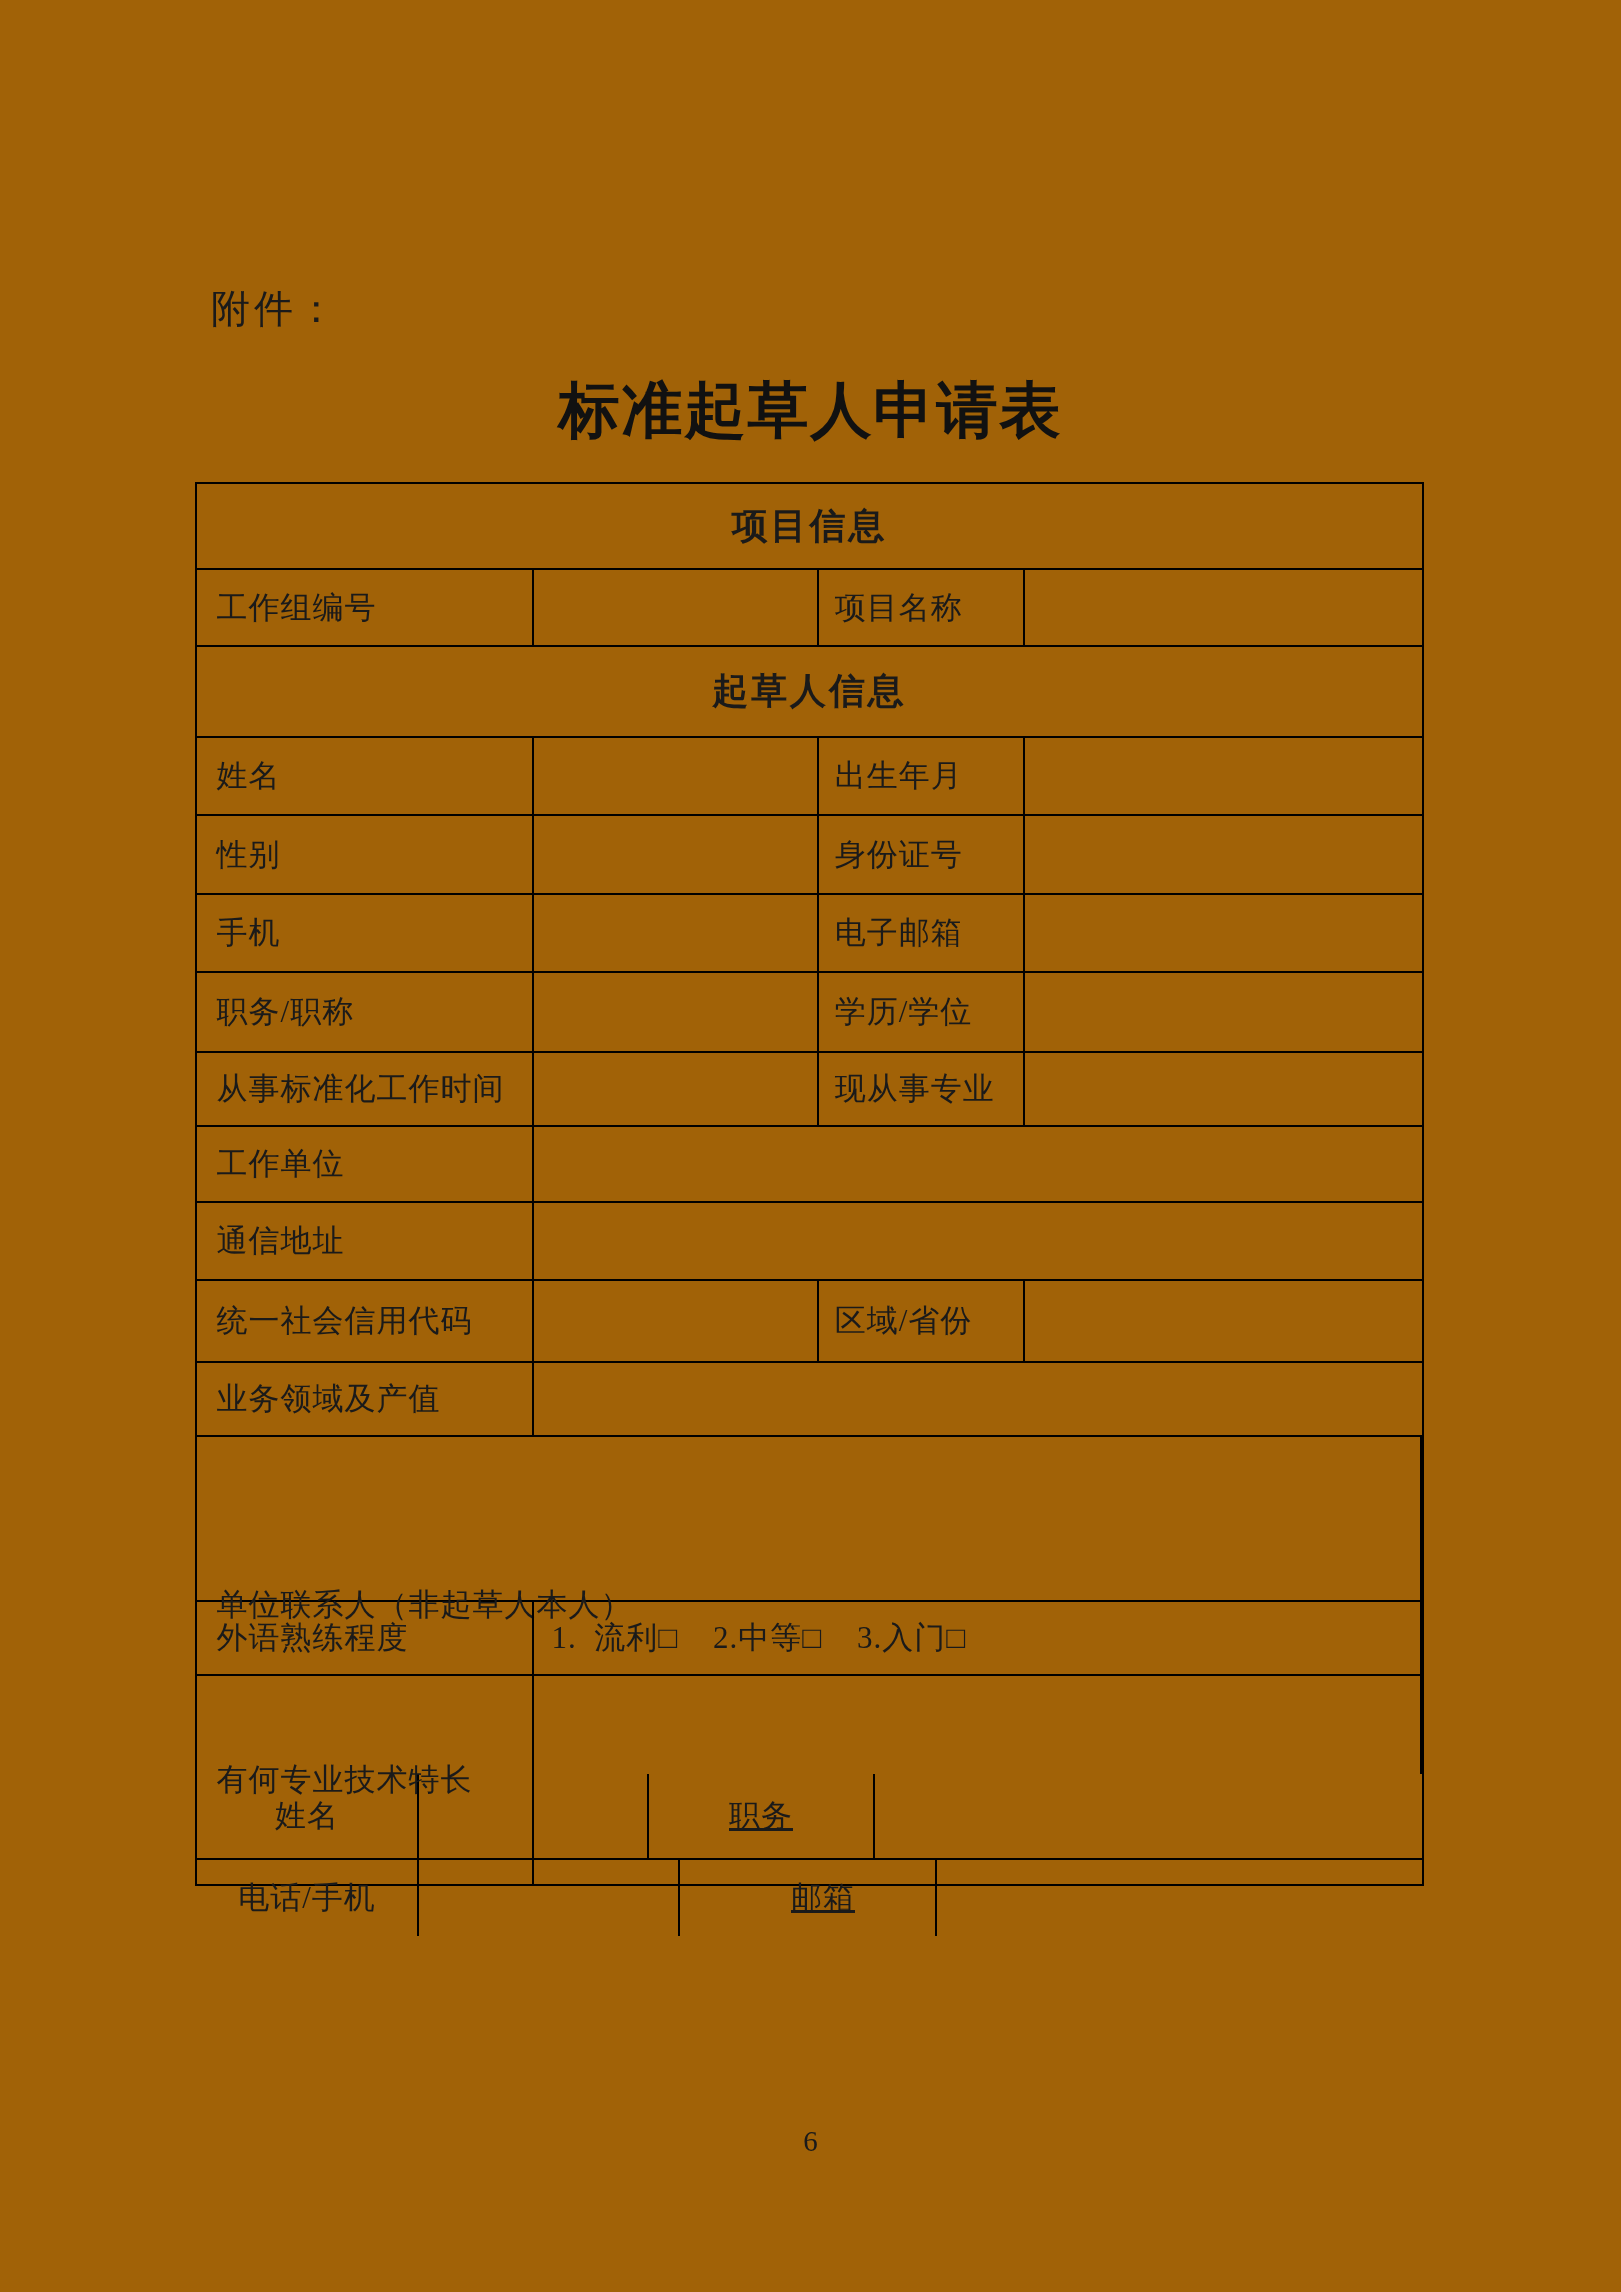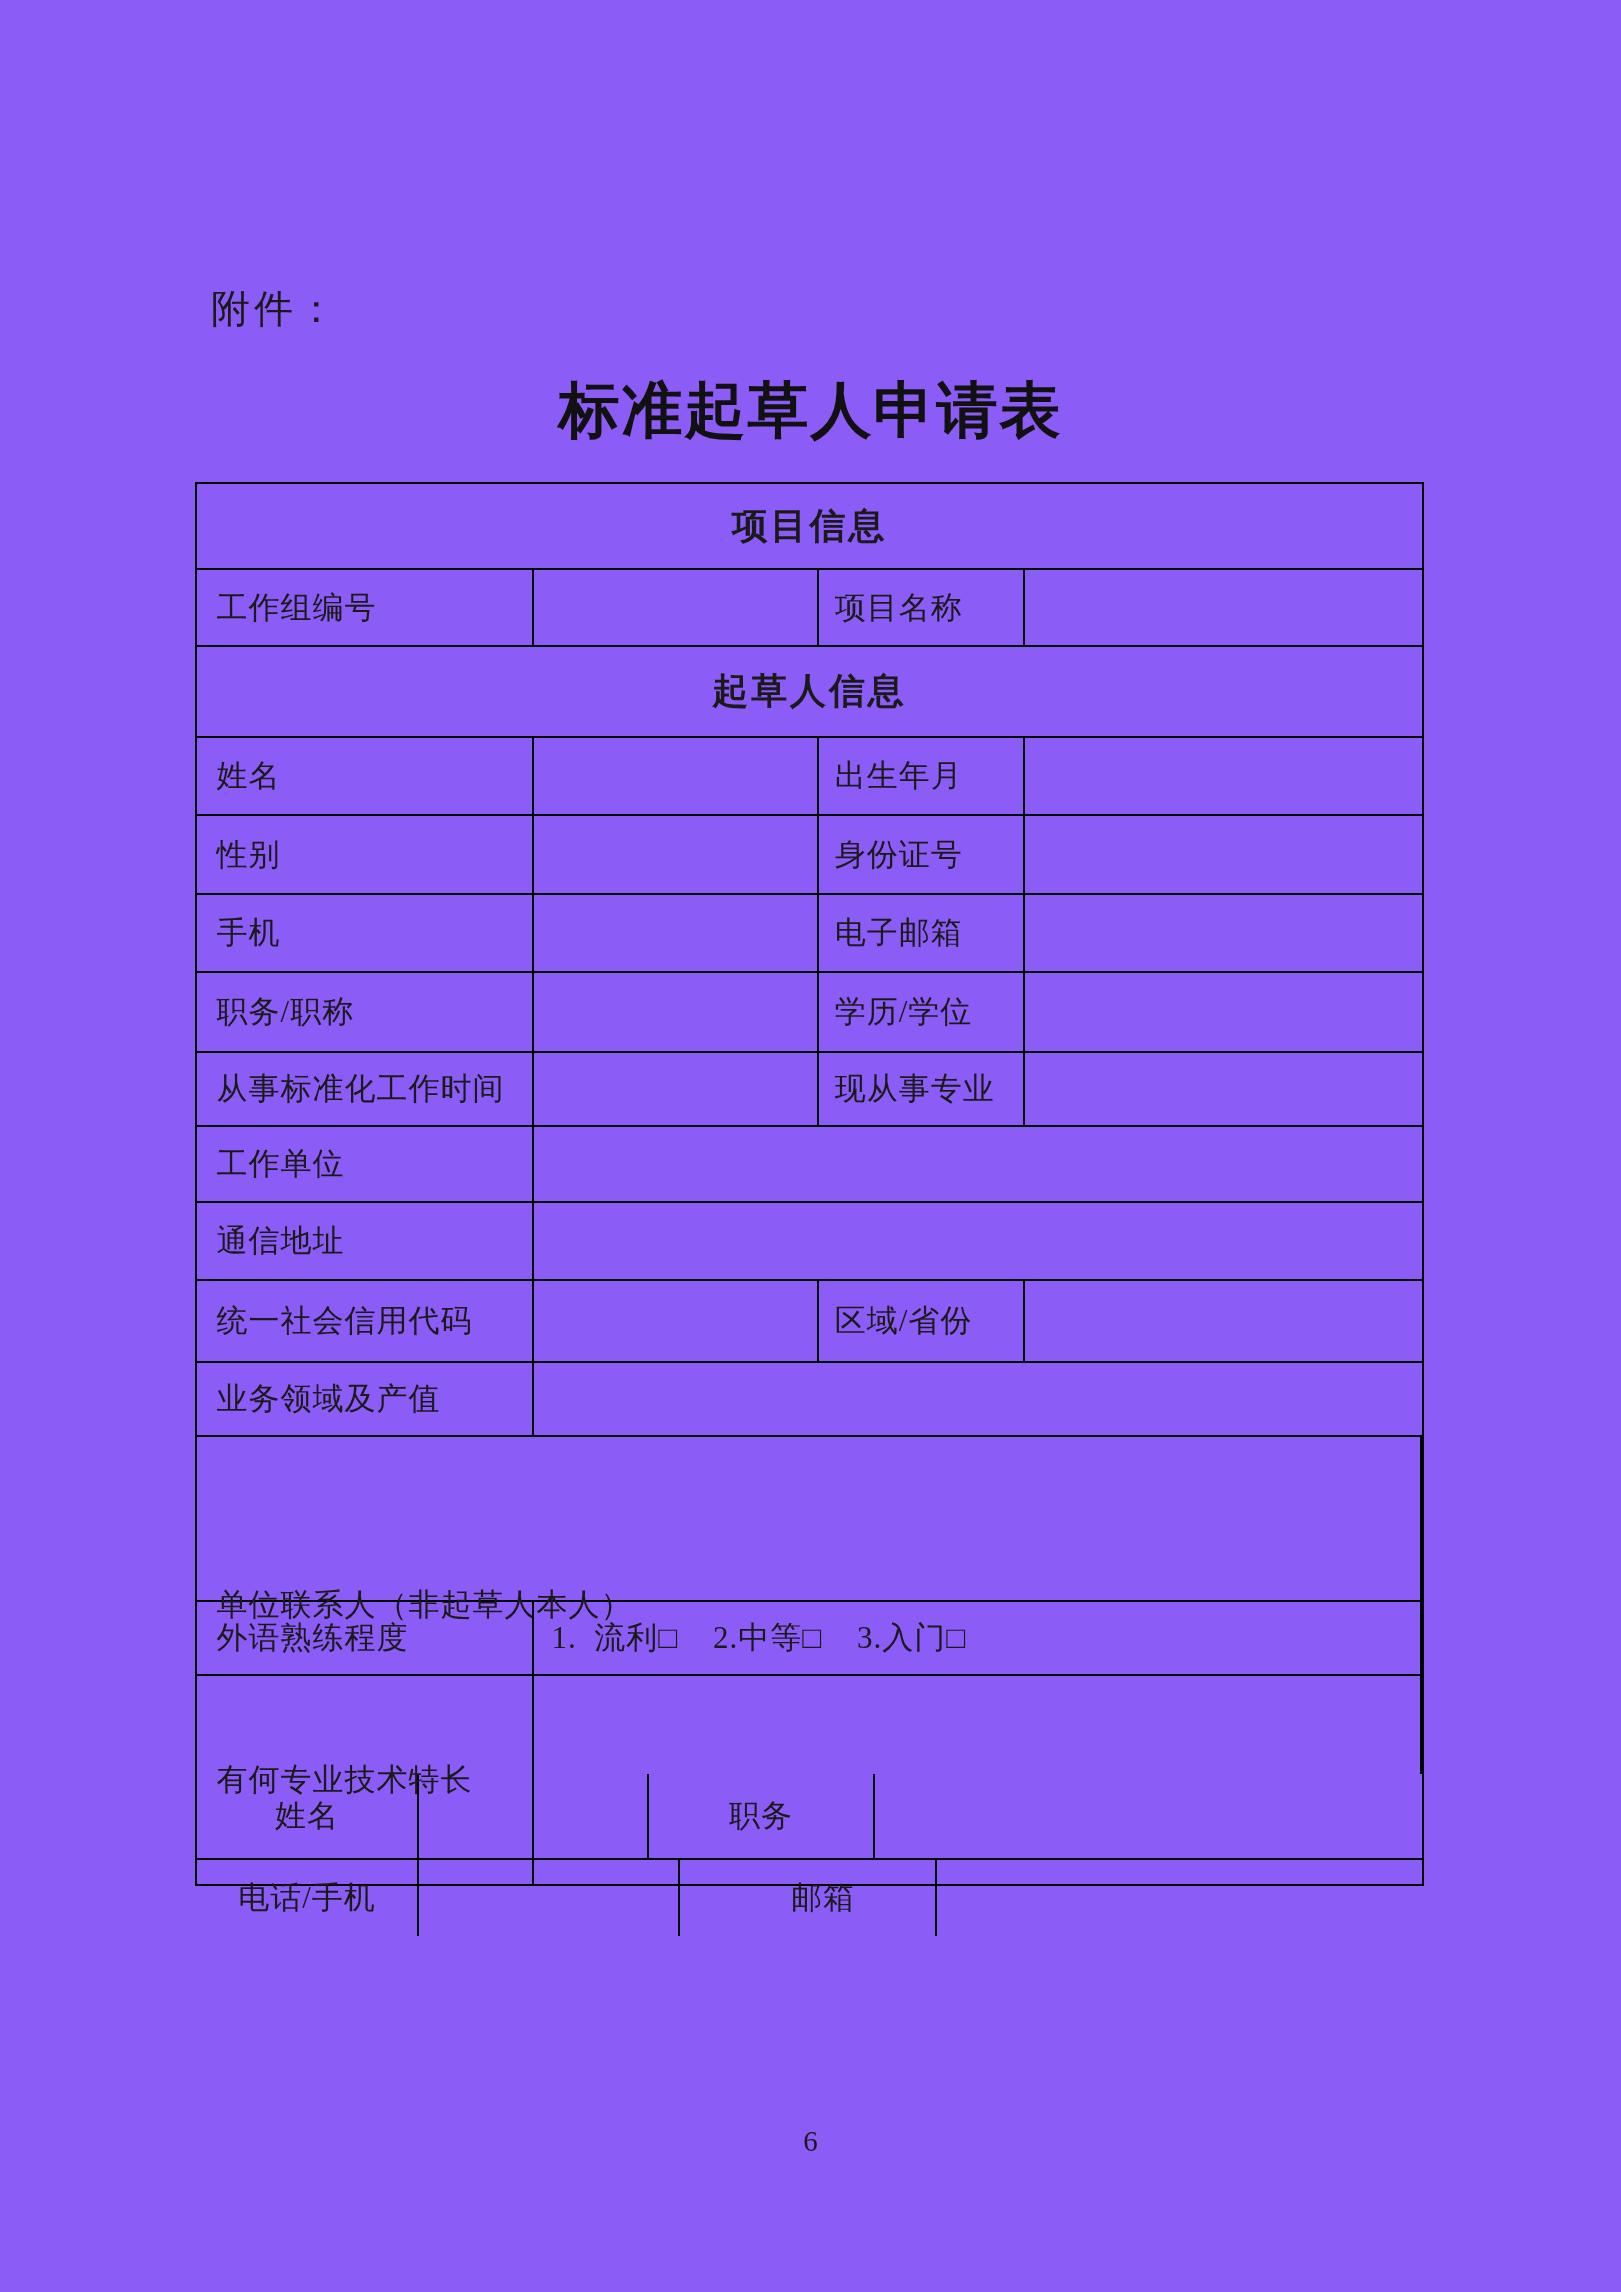--- a/index.html
+++ b/index.html
@@ -1,18 +1,18 @@
 <!DOCTYPE html>
 <html><head>
 <meta charset="utf-8">
 <style>
   html,body { margin:0; padding:0; background:#888; }
   .page {
     position:relative; width:1621px; height:2293px;
-    background:#8b5cf6; overflow:hidden;
+    background:#a16207; overflow:hidden;
     font-family:"Liberation Serif", serif; color:#1a1a1a;
   }
   .attachment {
     position:absolute; left:211px; top:282px;
     font-size:39px; letter-spacing:3.9px;
   }
   .doc-title {
     position:absolute; left:0; top:370px; width:1621px;
     text-align:center; font-size:61px; font-weight:bold;
     letter-spacing:2px; color:#111;
@@ -30,21 +30,21 @@
     display:flex; align-items:center;
     font-size:31px; letter-spacing:1px; overflow:hidden;
   }
   .c.end { border-right:none; }
   .w1 { flex:0 0 337px; }
   .w2 { flex:0 0 285px; }
   .w3 { flex:0 0 206px; }
   .wf { flex:1 1 auto; }
   .k1 { flex:0 0 222px; }
   .k2 { flex:0 0 230px; }
-  .k3 { flex:0 0 226px; }
+  .k3 { flex:0 0 226px;text-decoration:underline; }
   .lbl  { padding-left:19.6px; }
   .lbl3 { padding-left:15.7px; }
   .hdr {
     justify-content:center; width:100%;
     font-family:"Liberation Sans", sans-serif;
     font-weight:bold; font-size:36px; letter-spacing:2.9px;
   }
   .ctr { justify-content:center; }
   .opts { padding-left:17.6px; white-space:pre; letter-spacing:1px; }
   .wrapLbl { padding-left:19.6px; padding-right:13.7px; line-height:1.7; align-items:center; }

